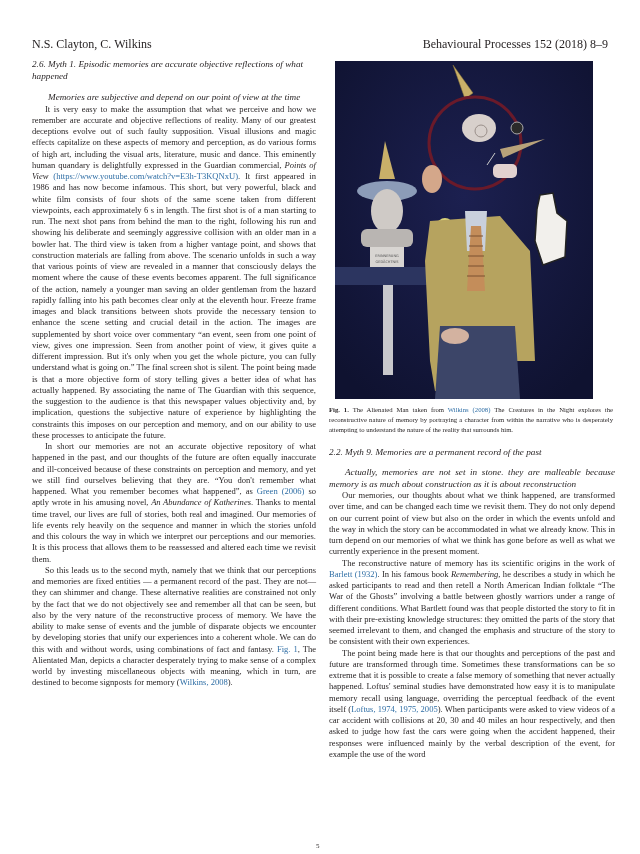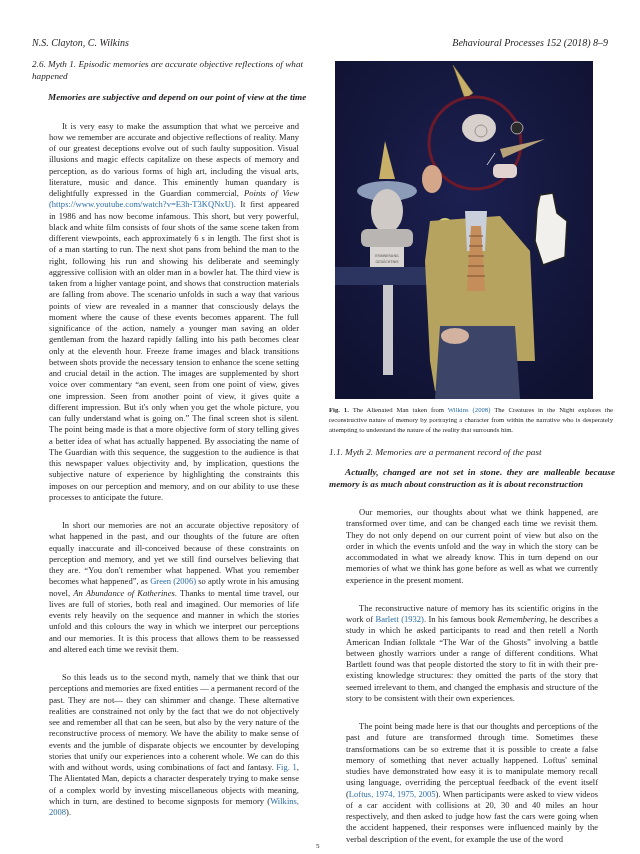--- a/index.html
+++ b/index.html
@@ -1,26 +1,26 @@
 <!DOCTYPE html>
 <html><head>
   <meta charset="utf-8">
   <style>
     html, body { margin: 0; padding: 0; background: #ffffff; }
     body { width: 640px; height: 854px; position: relative; overflow: hidden;
       font-family: "Liberation Serif", "DejaVu Serif", serif; color: #231f20; }
-    .hdr { position: absolute; top: 37px; font-size: 10px; font-style: italic; color: #231f20; }
+    .hdr { position: absolute; top: 37px; font-size: 12px; color: #231f20; }
     .hdr.left { left: 32px; }
     .hdr.right2 { left: 398px; }
     .col { position: absolute; top: 58px; width: 284px; font-size: 8.55px; line-height: 11.25px; text-align: justify; }
     .col.left { left: 32px; }
     .col.right { left: 329px; width: 286px; }
     .sec-head { font-style: italic; font-size: 9.2px; line-height: 12px; margin: 0 0 10px 0; text-align: left; }
-    .sub-head { font-style: italic; font-weight: bold; font-size: 9.2px; line-height: 11.6px; margin: 0; text-indent: 16px; text-align: justify; }
-    p { margin: 17px; text-indent: 13px; }
+    .sub-head { font-style: italic; font-weight: normal; font-size: 9.2px; line-height: 11.6px; margin: 0; text-indent: 16px; text-align: justify; }
+    p { margin: 0; text-indent: 13px; }
     .link { color: #2f6ea5; }
     .it { font-style: italic; }
     .figure { position: absolute; left: 335px; top: 61px; width: 258px; height: 338px; background: #131638; overflow: hidden; }
     .fig-caption { position: absolute; left: 329px; top: 405px; width: 284px; font-size: 6.7px; line-height: 9.8px; text-align: justify; }
     .fig-caption b { font-weight: bold; }
     .page-num { position: absolute; top: 842px; left: 316px; font-size: 7px; }
   </style>
 </head>
 <body>
 
@@ -93,20 +93,20 @@
 
     <path d="M205,134 L218,132 L222,152 L232,160 L230,196 L208,204 L200,180 L202,148 Z" fill="#f2f0ec" stroke="#222" stroke-width="1.5"></path>
   </svg>
 </div>
 
 <div class="fig-caption">
   <b>Fig. 1.</b><span> The Alienated Man taken from </span><span class="link">Wilkins (2008)</span><span> The Creatures in the Night explores the reconstructive nature of memory by portraying a character from within the narrative who is desperately attempting to understand the nature of the reality that surrounds him.</span>
 </div>
 
 <div class="col right" style="top:446px;">
-  <div class="sec-head" style="margin-bottom:9px;">1.1. Myth 2. Memories are a permanent record of the past</div>
-  <div class="sub-head">Actually, changed are not set in stone. they are malleable because memory is as much about construction as it is about reconstruction</div>
+  <div class="sec-head" style="margin-bottom:9px;">2.2. Myth 9. Memories are a permanent record of the past</div>
+  <div class="sub-head">Actually, memories are not set in stone. they are malleable because memory is as much about construction as it is about reconstruction</div>
   <p>Our memories, our thoughts about what we think happened, are transformed over time, and can be changed each time we revisit them. They do not only depend on our current point of view but also on the order in which the events unfold and the way in which the story can be accommodated in what we already know. This in turn depend on our memories of what we think has gone before as well as what we currently experience in the present moment.</p>
   <p><span>The reconstructive nature of memory has its scientific origins in the work of </span><span class="link">Barlett (1932)</span><span>. In his famous book </span><span class="it">Remembering</span><span>, he describes a study in which he asked participants to read and then retell a North American Indian folktale “The War of the Ghosts” involving a battle between ghostly warriors under a range of different conditions. What Bartlett found was that people distorted the story to fit in with their pre-existing knowledge structures: they omitted the parts of the story that seemed irrelevant to them, and changed the emphasis and structure of the story to be consistent with their own experiences.</span></p>
   <p><span>The point being made here is that our thoughts and perceptions of the past and future are transformed through time. Sometimes these transformations can be so extreme that it is possible to create a false memory of something that never actually happened. Loftus' seminal studies have demonstrated how easy it is to manipulate memory recall using language, overriding the perceptual feedback of the event itself (</span><span class="link">Loftus, 1974, 1975, 2005</span><span>). When participants were asked to view videos of a car accident with collisions at 20, 30 and 40 miles an hour respectively, and then asked to judge how fast the cars were going when the accident happened, their responses were influenced mainly by the verbal description of the event, for example the use of the word</span></p>
 </div>
 
 <div class="page-num">5</div>
 
 </body></html>

